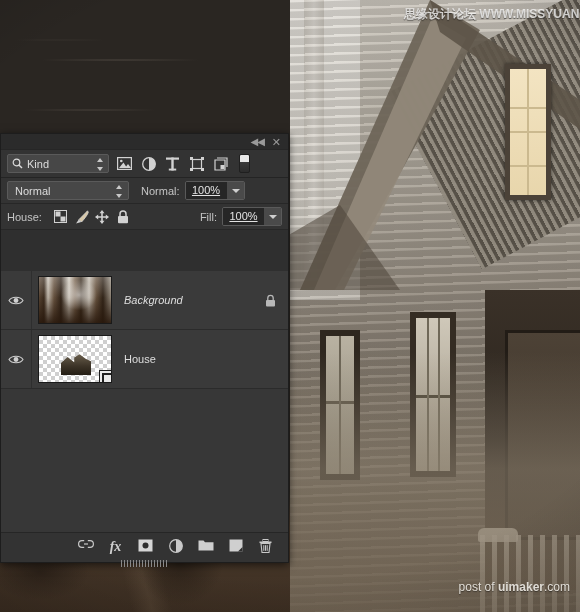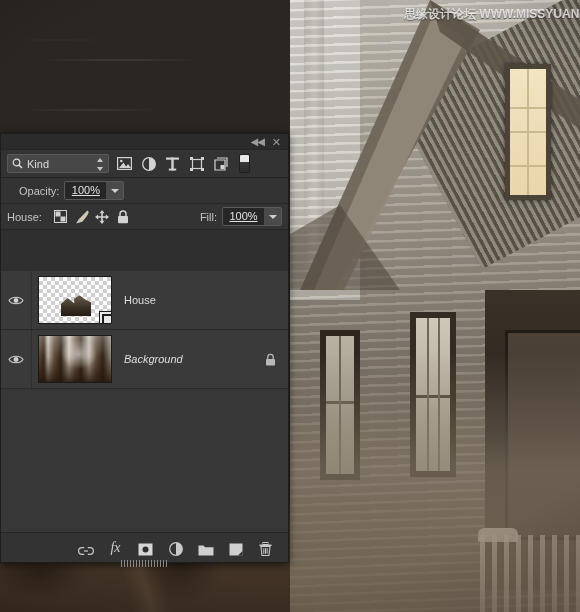--- a/index.html
+++ b/index.html
@@ -294,21 +294,21 @@
   .layer-name { margin-left:12px; color:#dedede; font-size:11px; }
   .layer-name.italic { font-style:italic; }
   .lock-badge { margin-left:auto; margin-right:12px; color:#b8b8b8; }
 
   .panel-footer {
     position:absolute; left:0; right:0; bottom:0; height:30px;
     background:#333333; border-top:1px solid #262626;
     display:flex; align-items:center; justify-content:flex-end; gap:13px;
     padding-right:14px;
   }
-  .foot-icon { width:17px; height:17px; display:flex; align-items:flex-end; justify-content:center; color:#c9c9c9; cursor:pointer; }
+  .foot-icon { width:17px; height:17px; display:flex; align-items:flex-start; justify-content:center; color:#c9c9c9; cursor:pointer;font-weight:bold; }
   .grip {
     position:absolute; left:50%; transform:translateX(-50%); bottom:-5px;
     width:48px; height:7px;
     background: repeating-linear-gradient(90deg,#888 0 1px,transparent 1px 3px);
   }
   svg { display:block; }
 </style>
 </head>
 <body>
 
@@ -356,20 +356,21 @@
       </div>
 
       <div class="fence-cap"></div>
       <div class="fence"></div>
       <div class="fog"></div>
     </div>
     <div class="vignette"></div>
   </div>
 
   <div class="wm-top">思缘设计论坛 WWW.MISSYUAN.COM</div>
+  <div class="wm-bottom"><span>post of </span><b>uimaker</b><span>.com</span></div>
 
   <div class="panel">
 
     <div class="titlebar">
       <span class="tb-btn tb-collapse">◀◀</span>
       <span class="tb-btn tb-close">✕</span>
     </div>
 
 
     <div class="filterbar">
@@ -419,21 +420,28 @@
         <svg width="14" height="14" viewBox="0 0 14 14">
           <path d="M1,3 L1,13 L11,13 L11,3 Z" fill="none" stroke="#d2d2d2" stroke-width="1.2"></path>
           <path d="M3,1 L13,1 L13,10" fill="none" stroke="#d2d2d2" stroke-width="1.2"></path>
           <rect x="6.5" y="8" width="4" height="4" fill="#d2d2d2"></rect>
         </svg>
       </div>
       <div class="toggle-sw"></div>
     </div>
 
     <div class="blendrow">
-      <span class="opacity-lbl">Opacity:</span>
+      <div class="blend-select">
+        <span>Normal</span>
+        <span class="stepper" style="right:5px;top:3px">
+            <u></u>
+            <i></i>
+          </span>
+      </div>
+      <span class="opacity-lbl">Normal:</span>
       <div class="numfield">
         <div class="val">100%</div>
         <div class="arw"></div>
       </div>
     </div>
 
     <div class="lockrow">
       <span class="lock-lbl">House:</span>
       <div class="lock-icon">
         <svg width="13" height="13" viewBox="0 0 13 13">
@@ -461,51 +469,51 @@
       </div>
       <span class="fill-lbl">Fill:</span>
       <div class="numfield">
         <div class="val">100%</div>
         <div class="arw"></div>
       </div>
     </div>
 
     <div class="layerlist">
 
-
-      <div class="layer-row">
-        <div class="eye-cell">
-          <svg width="16" height="11" viewBox="0 0 16 11">
-            <path d="M1,5.5 C3.5,1.2 12.5,1.2 15,5.5 C12.5,9.8 3.5,9.8 1,5.5 Z" fill="none" stroke="#cfcfcf" stroke-width="1.1"></path>
-            <circle cx="8" cy="5.5" r="2.4" fill="#cfcfcf"></circle>
-          </svg>
-        </div>
-        <div class="thumb th-checker">
-          <div class="th-house-mini"></div>
-          <div class="so-badge"></div>
-        </div>
-        <div class="layer-name">House</div>
-      </div>
 
       <div class="layer-row">
         <div class="eye-cell">
           <svg width="16" height="11" viewBox="0 0 16 11">
             <path d="M1,5.5 C3.5,1.2 12.5,1.2 15,5.5 C12.5,9.8 3.5,9.8 1,5.5 Z" fill="none" stroke="#cfcfcf" stroke-width="1.1"></path>
             <circle cx="8" cy="5.5" r="2.4" fill="#cfcfcf"></circle>
           </svg>
         </div>
         <div class="thumb th-forest"></div>
         <div class="layer-name italic">Background</div>
         <div class="lock-badge">
           <svg width="11" height="13" viewBox="0 0 11 13">
             <path d="M2.8,6 L2.8,4 A2.7,2.7 0 0 1 8.2,4 L8.2,6" fill="none" stroke="#b8b8b8" stroke-width="1.3"></path>
             <rect x="1" y="6" width="9" height="6.4" rx="1" fill="#b8b8b8"></rect>
           </svg>
         </div>
       </div>
+
+      <div class="layer-row">
+        <div class="eye-cell">
+          <svg width="16" height="11" viewBox="0 0 16 11">
+            <path d="M1,5.5 C3.5,1.2 12.5,1.2 15,5.5 C12.5,9.8 3.5,9.8 1,5.5 Z" fill="none" stroke="#cfcfcf" stroke-width="1.1"></path>
+            <circle cx="8" cy="5.5" r="2.4" fill="#cfcfcf"></circle>
+          </svg>
+        </div>
+        <div class="thumb th-checker">
+          <div class="th-house-mini"></div>
+          <div class="so-badge"></div>
+        </div>
+        <div class="layer-name">House</div>
+      </div>
     </div>
 
     <div class="panel-footer">
       <div class="foot-icon">
         <svg width="16" height="10" viewBox="0 0 16 10">
           <path d="M6,5 L10,5" stroke="#c9c9c9" stroke-width="1.2"></path>
           <path d="M6.2,1.6 L4,1.6 A3.4,3.4 0 0 0 4,8.4 L6.2,8.4" fill="none" stroke="#c9c9c9" stroke-width="1.2"></path>
           <path d="M9.8,1.6 L12,1.6 A3.4,3.4 0 0 1 12,8.4 L9.8,8.4" fill="none" stroke="#c9c9c9" stroke-width="1.2"></path>
         </svg>
       </div>

